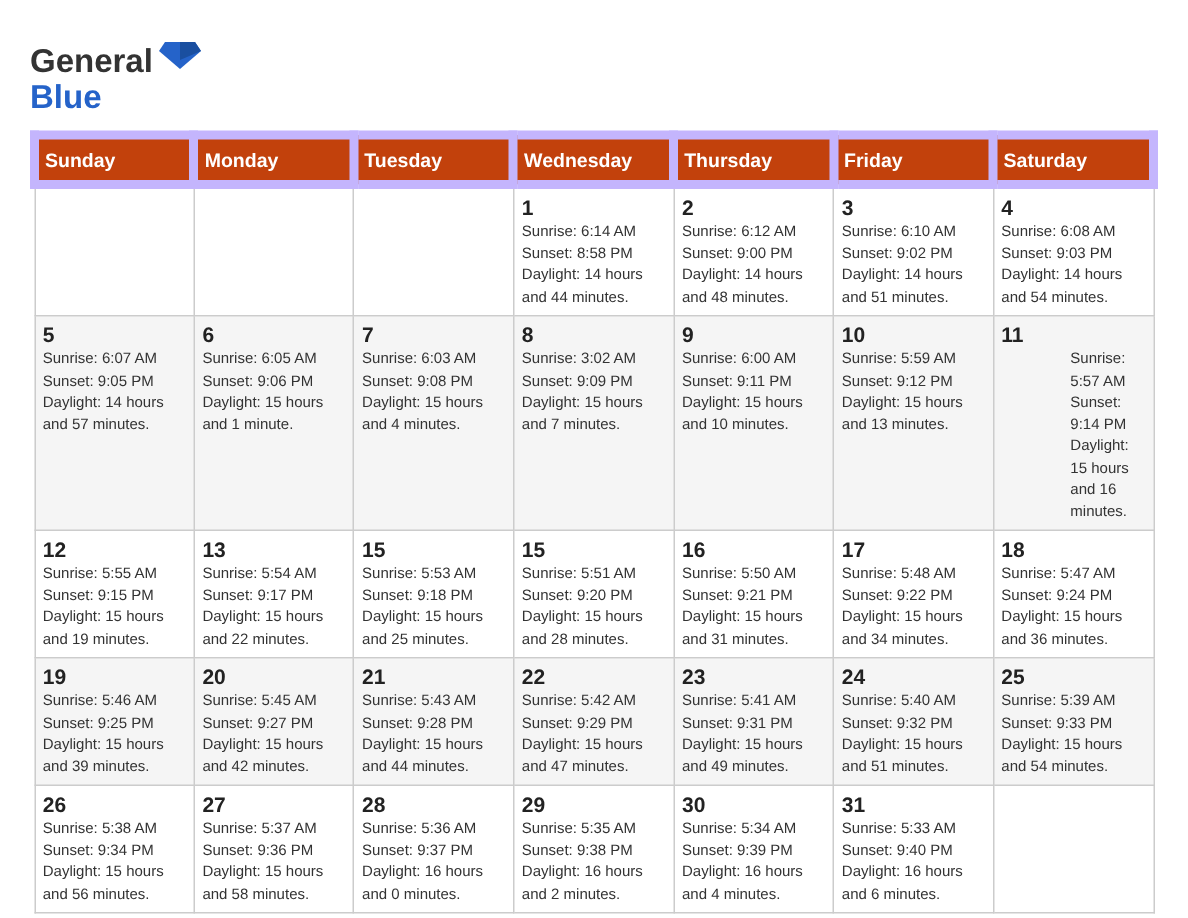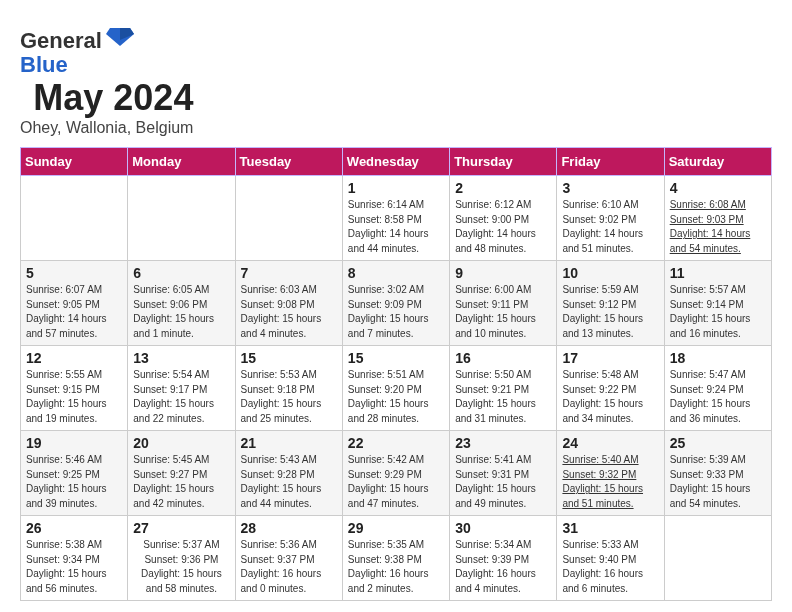--- a/index.html
+++ b/index.html
@@ -8,21 +8,20 @@
       background: #fff;
       width: 792px;
       min-height: 612px;
       padding: 20px;
     }
     .header-area {
       display: flex;
       justify-content: space-between;
       align-items: flex-start;
       margin-bottom: 10px;
-      flex-direction: column;
     }
     .logo {
       display: flex;
       align-items: center;
     }
     .logo-text {
       font-size: 22px;
       font-weight: bold;
       line-height: 1.1;
     }
@@ -44,27 +43,27 @@
     .location-title {
       font-size: 16px;
       color: #444;
     }
     .calendar {
       width: 100%;
       border-collapse: collapse;
       font-size: 11px;
     }
     .calendar thead th {
-      background: #be185d;
+      background: #c2410c;
       color: #fff;
       padding: 6px 4px;
       text-align: left;
       font-size: 13px;
       font-weight: bold;
-      border: 1px solid #c4b5fd;
+      border: 6px solid #c4b5fd;
     }
     .calendar tbody td {
       border: 1px solid #ccc;
       vertical-align: top;
       padding: 4px 5px;
       width: 107px;
       min-height: 80px;
       background: #fff;
     }
     .calendar tbody tr:nth-child(even) td {
@@ -94,24 +93,20 @@
     <div>
       <div class="logo-text">
         <span class="logo-general">General</span><svg class="logo-icon" viewBox="0 0 28 28" xmlns="http://www.w3.org/2000/svg">
             <polygon points="4,8 24,8 28,14 14,26 0,14" fill="#2563c9"></polygon>
             <polygon points="14,8 24,8 28,14 14,20" fill="#1a4fa0"></polygon>
           </svg><br>
         <span class="logo-blue">Blue</span>
       </div>
     </div>
   </div>
-  <div class="title-area">
-    <div class="month-title">May 2024</div>
-    <div class="location-title">Ohey, Wallonia, Belgium</div>
-  </div>
 </div>
 
 <table class="calendar">
   <thead>
     <tr>
     <th>Sunday</th>
         <th>Monday</th>
         <th>Tuesday</th>
         <th>Wednesday</th>
         <th>Thursday</th>
@@ -140,21 +135,21 @@
         </td>
         <td>
           <span class="day-number">3</span>
           <div class="day-info" style="white-space: pre-line;">Sunrise: 6:10 AM
 Sunset: 9:02 PM
 Daylight: 14 hours
 and 51 minutes.</div>
         </td>
         <td>
           <span class="day-number">4</span>
-          <div class="day-info" style="white-space: pre-line; text-decoration: underline;">Sunrise: 6:08 AM
+          <div class="day-info" style="white-space: pre-line;">Sunrise: 6:08 AM
 Sunset: 9:03 PM
 Daylight: 14 hours
 and 54 minutes.</div>
         </td>
       </tr>
       <tr>
         <td>
           <span class="day-number">5</span>
           <div class="day-info" style="white-space: pre-line;">Sunrise: 6:07 AM
 Sunset: 9:05 PM
@@ -191,21 +186,21 @@
         </td>
         <td>
           <span class="day-number">10</span>
           <div class="day-info" style="white-space: pre-line;">Sunrise: 5:59 AM
 Sunset: 9:12 PM
 Daylight: 15 hours
 and 13 minutes.</div>
         </td>
         <td>
           <span class="day-number">11</span>
-          <div class="day-info" style="white-space: pre-line;">Sunrise: 5:57 AM
+          <div class="day-info" style="white-space: pre-line; margin-left: 46px;">Sunrise: 5:57 AM
 Sunset: 9:14 PM
 Daylight: 15 hours
 and 16 minutes.</div>
         </td>
       </tr>
       <tr>
         <td>
           <span class="day-number">12</span>
           <div class="day-info" style="white-space: pre-line;">Sunrise: 5:55 AM
 Sunset: 9:15 PM
@@ -286,21 +281,21 @@
         </td>
         <td>
           <span class="day-number">23</span>
           <div class="day-info" style="white-space: pre-line;">Sunrise: 5:41 AM
 Sunset: 9:31 PM
 Daylight: 15 hours
 and 49 minutes.</div>
         </td>
         <td>
           <span class="day-number">24</span>
-          <div class="day-info" style="white-space: pre-line; text-decoration: underline;">Sunrise: 5:40 AM
+          <div class="day-info" style="white-space: pre-line;">Sunrise: 5:40 AM
 Sunset: 9:32 PM
 Daylight: 15 hours
 and 51 minutes.</div>
         </td>
         <td>
           <span class="day-number">25</span>
           <div class="day-info" style="white-space: pre-line;">Sunrise: 5:39 AM
 Sunset: 9:33 PM
 Daylight: 15 hours
 and 54 minutes.</div>
@@ -309,21 +304,21 @@
       <tr>
         <td>
           <span class="day-number">26</span>
           <div class="day-info" style="white-space: pre-line;">Sunrise: 5:38 AM
 Sunset: 9:34 PM
 Daylight: 15 hours
 and 56 minutes.</div>
         </td>
         <td>
           <span class="day-number">27</span>
-          <div class="day-info" style="white-space: pre-line; text-align: center;">Sunrise: 5:37 AM
+          <div class="day-info" style="white-space: pre-line;">Sunrise: 5:37 AM
 Sunset: 9:36 PM
 Daylight: 15 hours
 and 58 minutes.</div>
         </td>
         <td>
           <span class="day-number">28</span>
           <div class="day-info" style="white-space: pre-line;">Sunrise: 5:36 AM
 Sunset: 9:37 PM
 Daylight: 16 hours
 and 0 minutes.</div>

